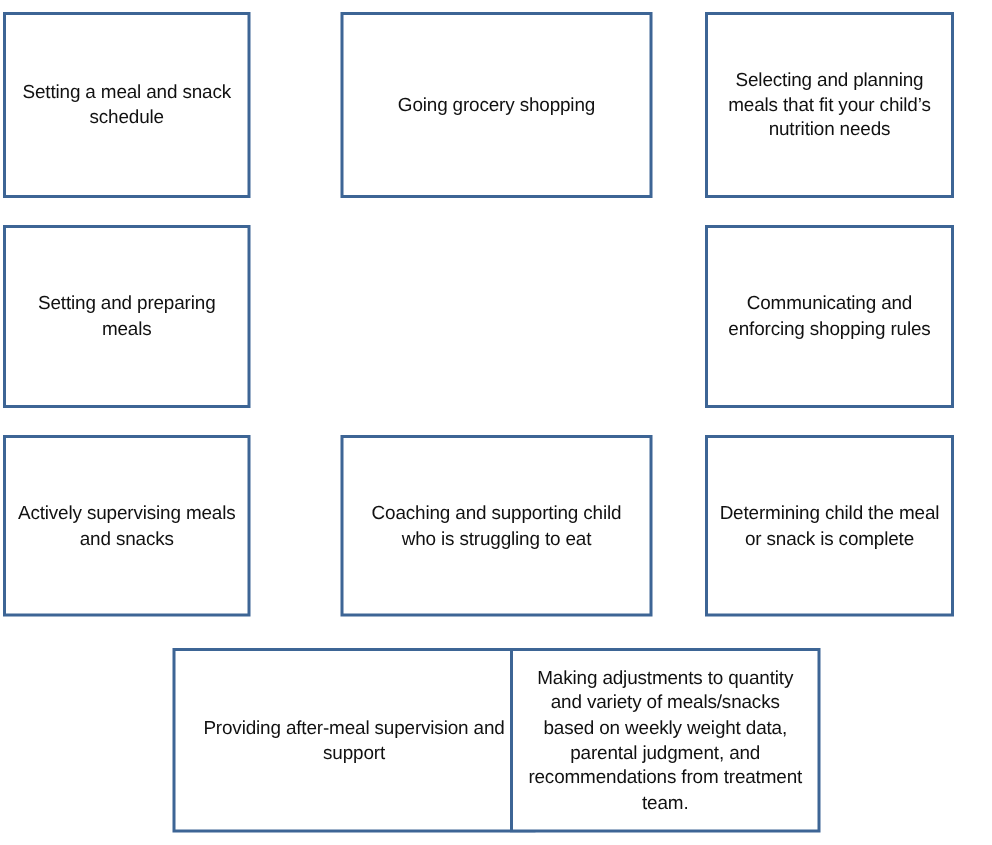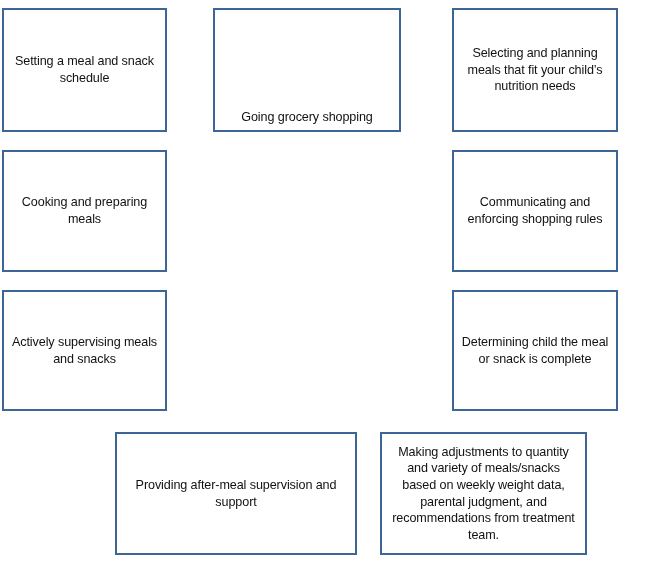--- a/index.html
+++ b/index.html
@@ -46,50 +46,53 @@
     white-space: pre-line;
   }
 
   
   .r1 { top: 8px;  height: 124px; }
   .r2 { top: 150px; height: 122px; }
   .r3 { top: 290px; height: 121px; }
   .r4 { top: 432px; height: 123px; }
 
   .c1 { left: 2px;   width: 165px; }
-  .c2 { left: 213px; width: 188px; align-items: flex-end; }
-  .c3 { left: 452px; width: 166px; }
+  .c2 { left: 227px; width: 208px; }
+  .c3 { left: 470px; width: 166px; }
 
   .b1 { left: 115px; width: 242px; }
-  .b2 { left: 340px; width: 207px; margin-left: 40px; }
+  .b2 { left: 340px; width: 207px; }
 </style>
 </head>
 <body>
 
 <div id="diagram-canvas">
 
   <div class="shape-box r1 c1">
     <span class="shape-text">Setting a meal and snack schedule</span>
   </div>
   <div class="shape-box r1 c2">
     <span class="shape-text">Going grocery shopping</span>
   </div>
   <div class="shape-box r1 c3">
     <span class="shape-text">Selecting and planning meals that fit your child’s nutrition needs</span>
   </div>
 
   <div class="shape-box r2 c1">
-    <span class="shape-text">Cooking and preparing meals</span>
+    <span class="shape-text">Setting and preparing meals</span>
   </div>
   <div class="shape-box r2 c3">
     <span class="shape-text">Communicating and enforcing shopping rules</span>
   </div>
 
   <div class="shape-box r3 c1">
     <span class="shape-text">Actively supervising meals and snacks</span>
+  </div>
+  <div class="shape-box r3 c2">
+    <span class="shape-text">Coaching and supporting child who is struggling to eat</span>
   </div>
   <div class="shape-box r3 c3">
     <span class="shape-text">Determining child the meal or snack is complete</span>
   </div>
 
   <div class="shape-box r4 b1">
     <span class="shape-text">Providing after-meal supervision and support</span>
   </div>
   <div class="shape-box r4 b2">
     <span class="shape-text">Making adjustments to quantity and variety of meals/snacks based on weekly weight data, parental judgment, and recommendations from treatment team.</span>

